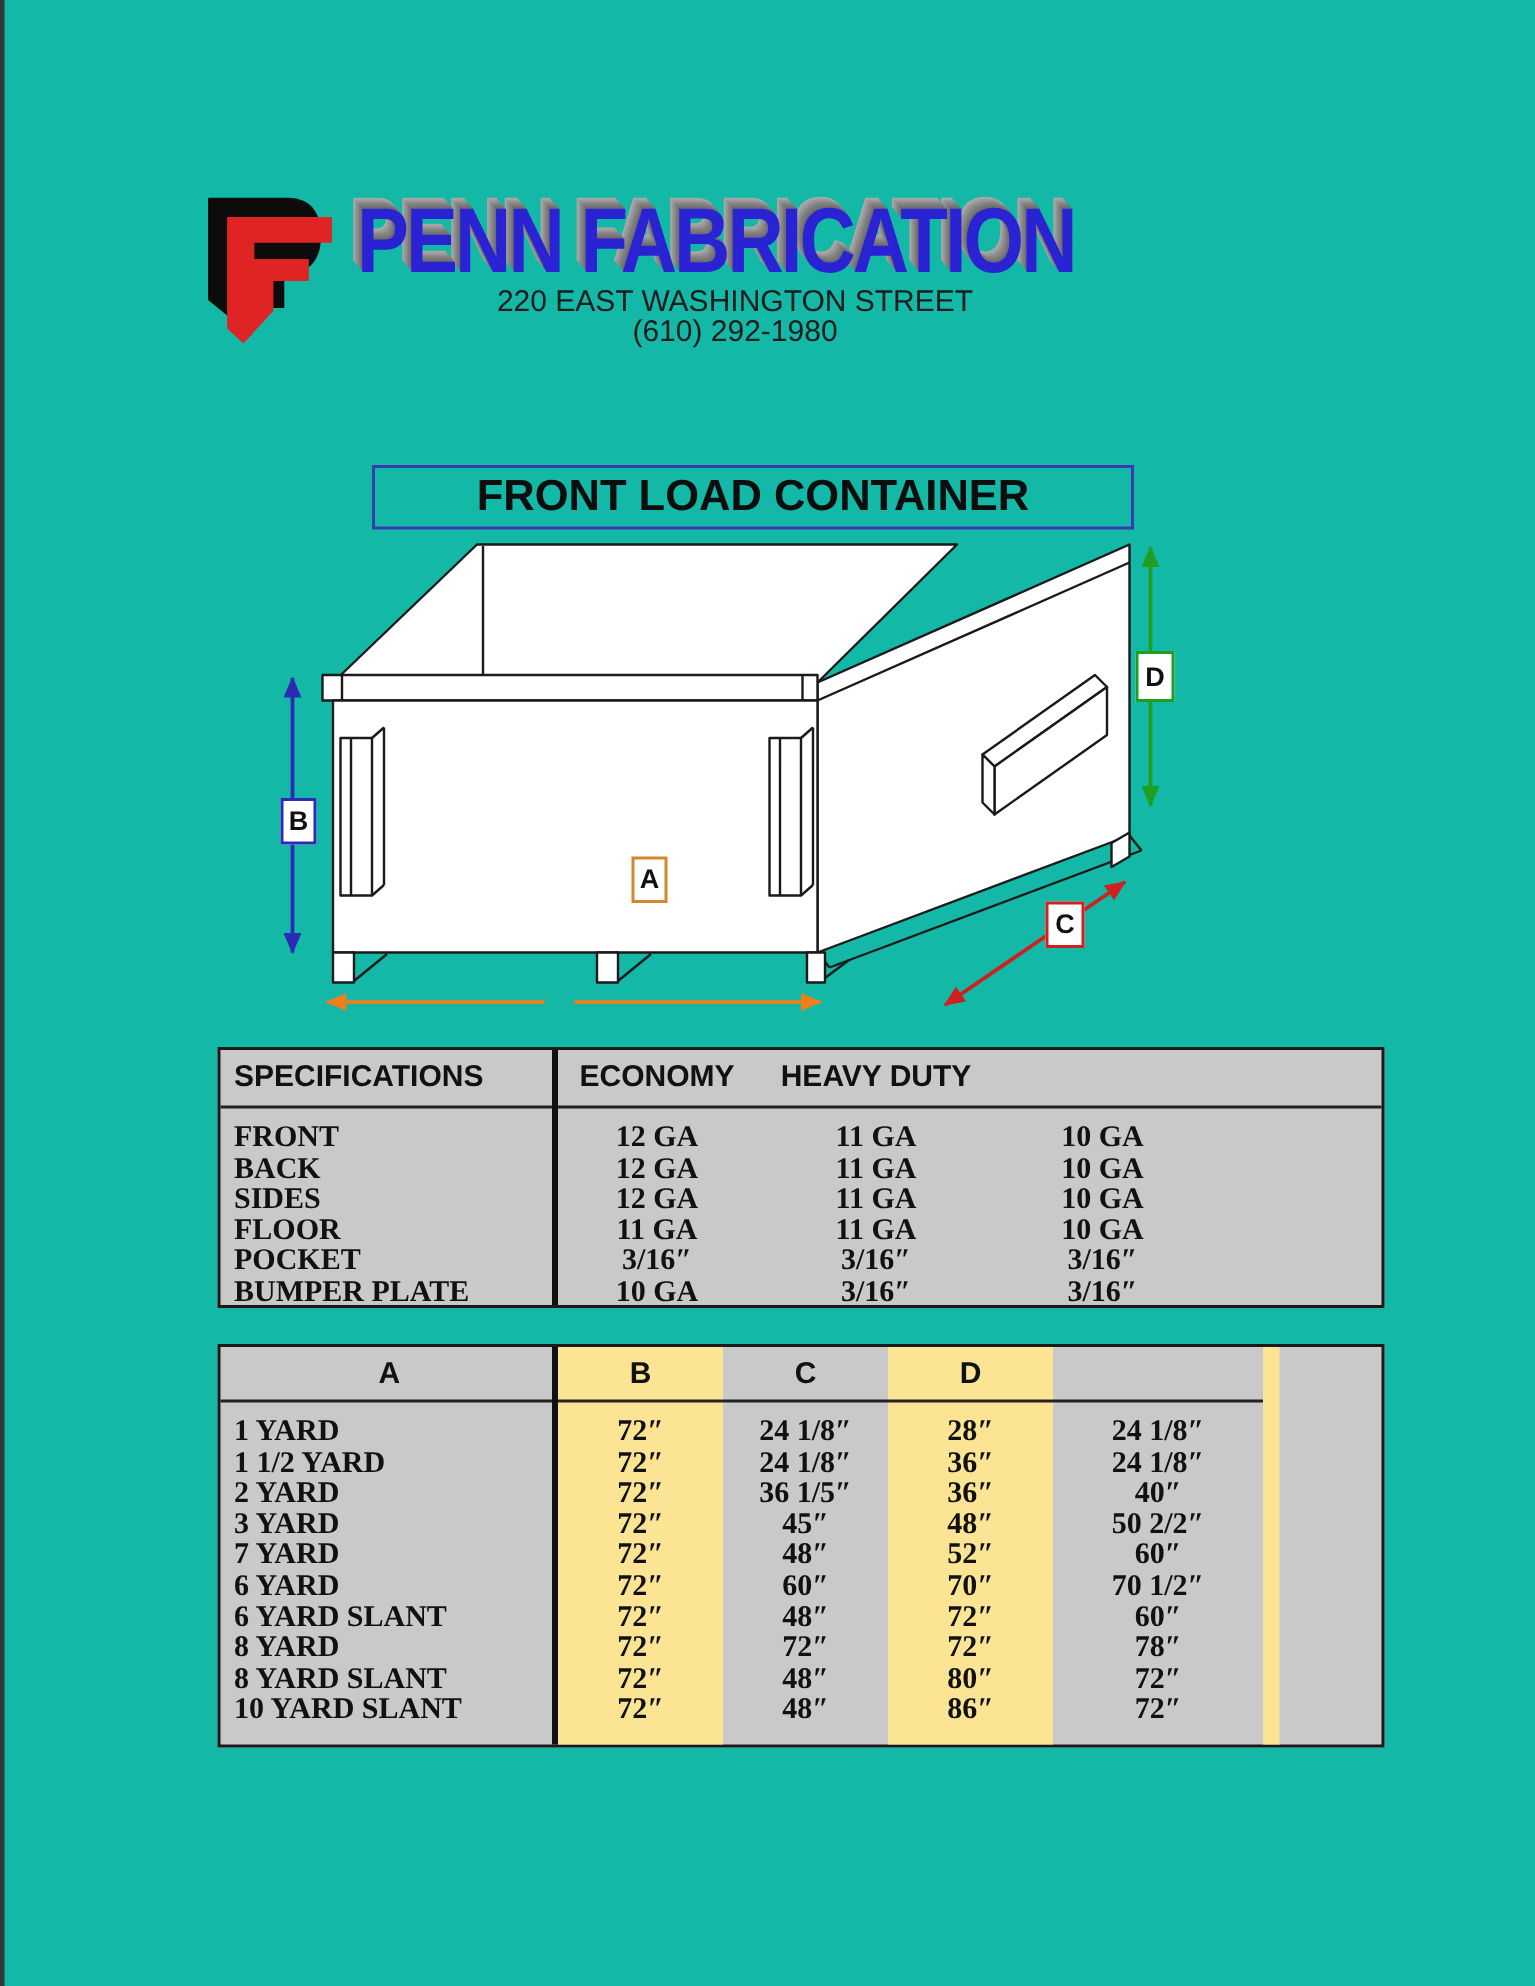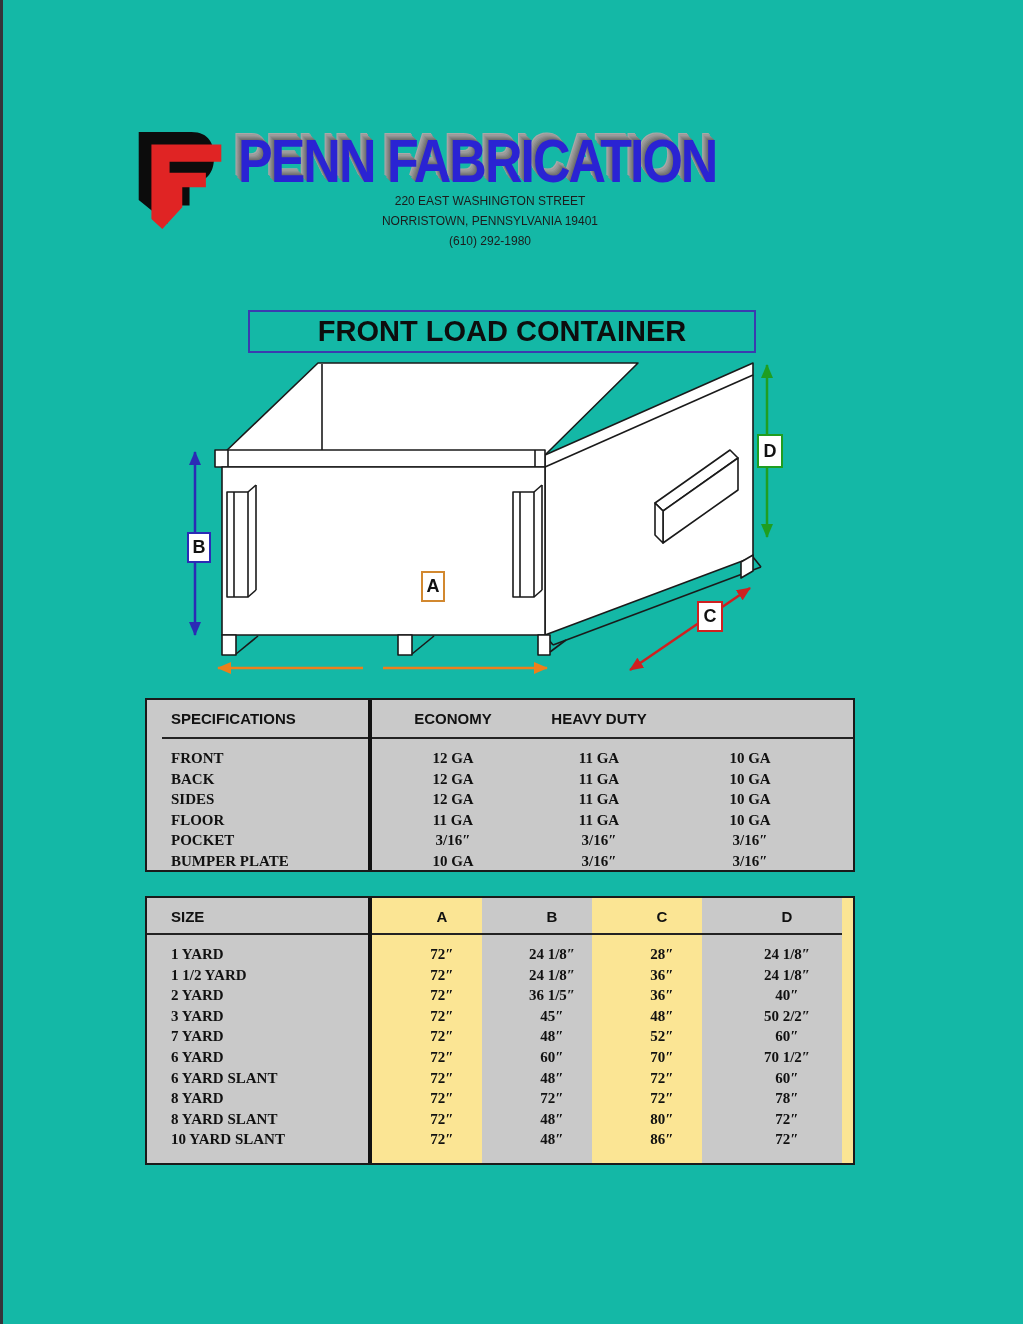--- a/index.html
+++ b/index.html
@@ -9,39 +9,39 @@
 
   
   .logo{position:absolute;left:126px;top:120px;width:118px;height:120px;}
   .brand{position:absolute;left:238px;top:128px;width:600px;height:70px;
          font-weight:bold;font-size:52px;line-height:56px;white-space:nowrap;
          letter-spacing:-2px;color:#2a23d3;
          transform:scale(1.0,1.18);transform-origin:0 0;
          text-shadow:-1px -1px 0 #6f6f6f,-2px -2px 0 #7a7a7a,-3px -3px 0 #858585,
                      -4px -4px 0 #909090,-5px -5px 0 #9b9b9b,-6px -6px 0 #a8a8a8;}
   .address{position:absolute;left:290px;top:191px;width:400px;text-align:center;
-           font-size:12px;line-height:20px;color:#1c1c1c;}
+           font-size:20px;line-height:20px;color:#1c1c1c;}
 
   
   .title-box{position:absolute;left:248px;top:310px;width:508px;height:43px;
              border:2px solid #3b3baf;box-sizing:border-box;text-align:center;
              font-weight:bold;font-size:29px;line-height:39px;color:#0d0d0d;}
 
   
   .diagram{position:absolute;left:185px;top:355px;width:610px;height:335px;}
   .dim-label{position:absolute;background:#fff;text-align:center;font-weight:bold;
              font-size:18px;box-sizing:border-box;}
   .lbl-a{left:421px;top:571px;width:24px;height:31px;border:2px solid #d2882f;line-height:27px;}
   .lbl-b{left:187px;top:532px;width:24px;height:31px;border:2px solid #2b2bb5;line-height:27px;}
   .lbl-c{left:697px;top:601px;width:26px;height:31px;border:2px solid #cf2020;line-height:27px;}
   .lbl-d{left:757px;top:434px;width:26px;height:34px;border:2px solid #1f9e20;line-height:30px;}
 
   
-  .table{position:absolute;left:145px;width:710px;background:#c9c9c9;
-         border:2px solid #1a1a1a;box-sizing:border-box;font-weight:bold;font-size:15px;padding-left:15px;}
+  .table{position:absolute;left:145px;width:778px;background:#c9c9c9;
+         border:2px solid #1a1a1a;box-sizing:border-box;font-weight:bold;font-size:20px;}
   .t1{top:698px;height:174px;}
   .t2{top:896px;height:269px;}
   .divider{position:absolute;left:221px;top:0;bottom:0;width:4px;background:#111;z-index:2;}
   .overlay{position:absolute;top:0;bottom:0;background:#fbe594;z-index:0;}
   .ov-a{left:225px;width:110px;}
   .ov-c{left:445px;width:110px;}
   .ov-strip{left:695px;width:11px;}
   .t2-headline{position:absolute;left:0;top:35px;width:695px;height:2px;background:#222;z-index:1;}
   .thead,.tbody{position:relative;z-index:1;}
   .t1 .thead{height:37px;border-bottom:2px solid #222;}
@@ -65,21 +65,20 @@
     <svg viewBox="0 0 130 130" width="118" height="120">
       <path d="M14,12 L72,12 C92,12 97,26 97,40 C97,58 88,68 70,69 L70,93 L46,93 L46,113 L14,87 Z" fill="#0c0c0c"></path>
       <path d="M28,26 L105,26 L105,45 L48,45 L48,57 L88,57 L88,73 L62,73 L62,95 L40,119 L28,108 Z" fill="#e02424"></path>
     </svg>
   </div>
 
   <div class="brand">PENN FABRICATION</div>
 
   <div class="address">
     <div>220 EAST WASHINGTON STREET</div>
-    <div>NORRISTOWN, PENNSYLVANIA 19401</div>
     <div>(610) 292-1980</div>
   </div>
 
   <div class="title-box">FRONT LOAD CONTAINER</div>
 
   <svg class="diagram" viewBox="0 0 610 335">
     <defs>
       <marker id="ah-blue" viewBox="0 0 14 12" refX="13" refY="6" markerWidth="14" markerHeight="12" markerUnits="userSpaceOnUse" orient="auto-start-reverse">
         <path d="M0,0 L14,6 L0,12 Z" fill="#2b2bb5"></path>
         </marker>
@@ -197,21 +196,20 @@
       </div>
   </div>
 
   <div class="table t2">
     <div class="overlay ov-a"></div>
     <div class="overlay ov-c"></div>
     <div class="overlay ov-strip"></div>
     <div class="divider"></div>
     <div class="t2-headline"></div>
     <div class="thead size-grid">
-      <div class="cell lab">SIZE</div>
       <div class="cell val">A</div>
       <div class="cell val">B</div>
       <div class="cell val">C</div>
       <div class="cell val">D</div>
       <div class="cell"></div>
     </div>
     <div class="tbody" id="size-body">
         <div class="trow size-grid">
           <div class="cell lab">1 YARD</div>
           <div class="cell val">72″</div>

